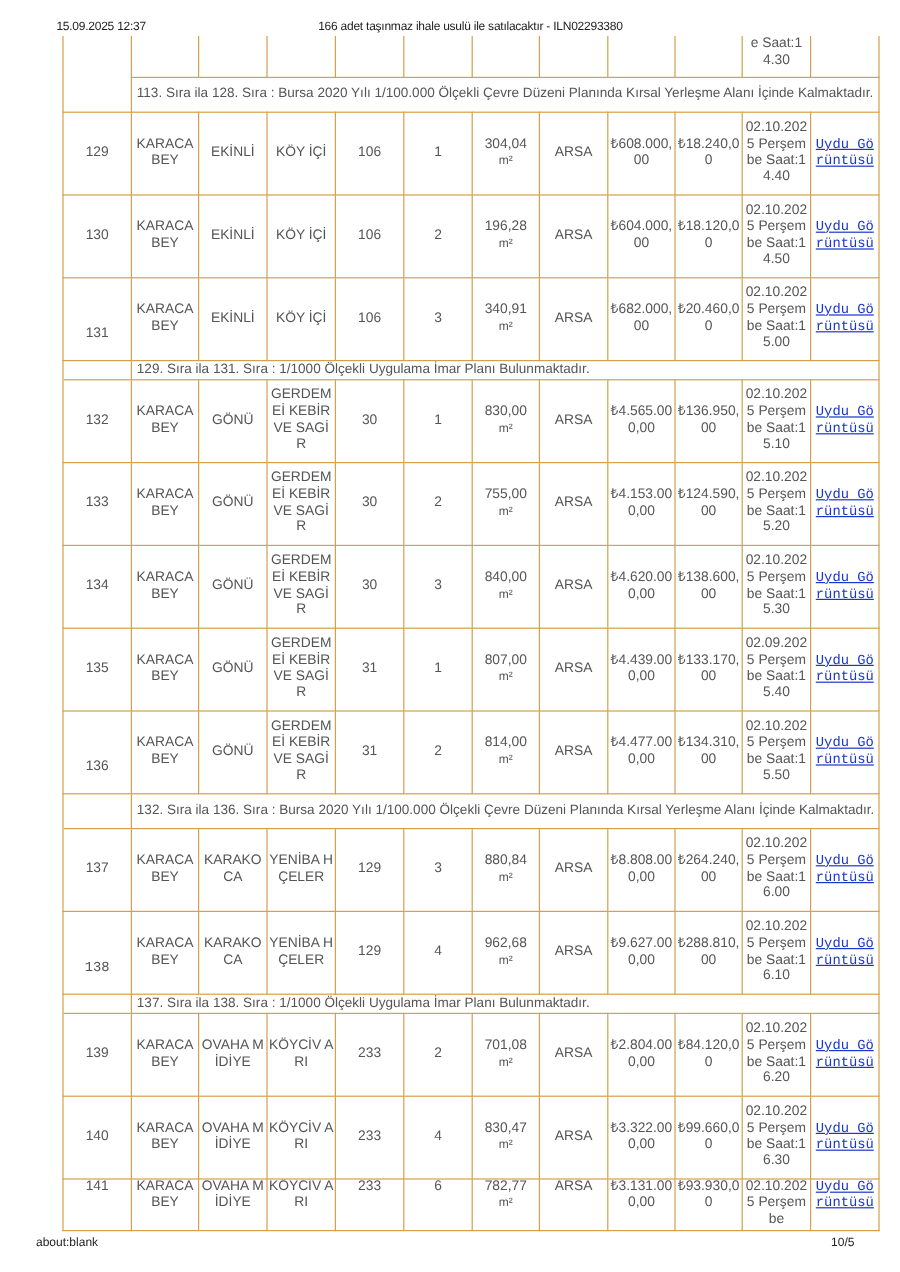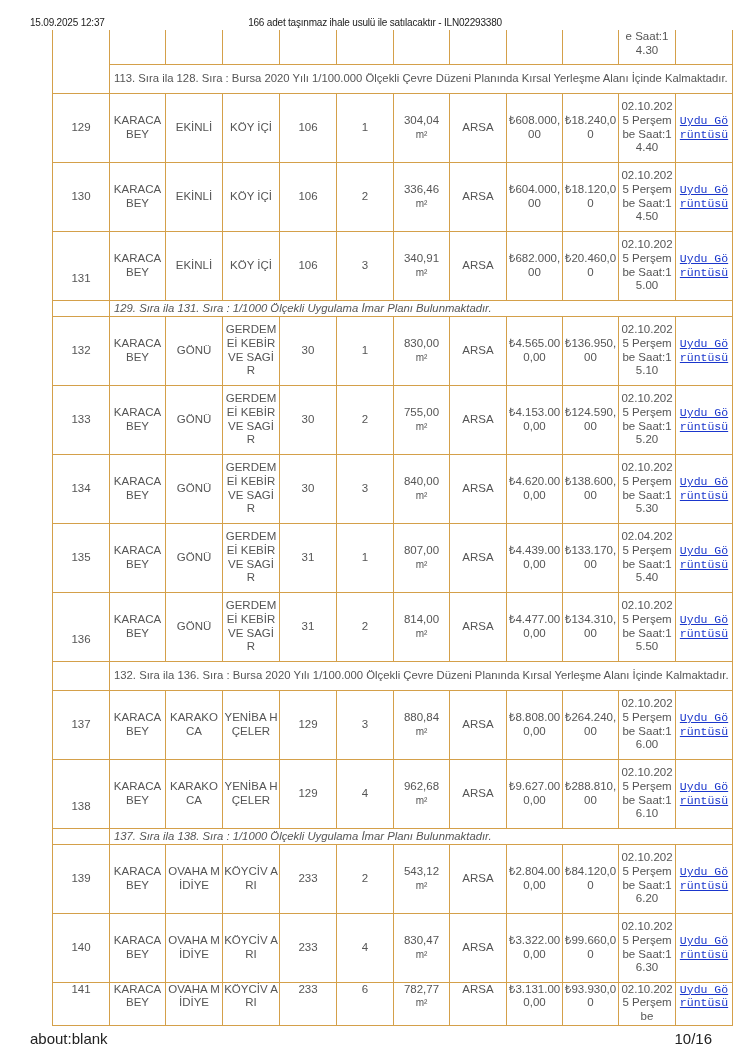--- a/index.html
+++ b/index.html
@@ -1,31 +1,31 @@
 <!DOCTYPE html>
 <html><head>
 <meta charset="utf-8">
 <style>
   html, body { margin: 0; padding: 0; background: #ffffff; }
   body { width: 750px; height: 1060px; position: relative; overflow: hidden;
          font-family: "Liberation Sans", sans-serif; color: #555555; }
-  .hdr { position: absolute; top: 17px; font-size: 10px; color: #222; letter-spacing: -0.2px; }
+  .hdr { position: absolute; top: 17px; font-size: 10px; color: #222; letter-spacing: -0.2px; margin-left: 17px; }
   .hdr-date { left: 30px; }
   .hdr-title { left: 0; width: 750px; text-align: center; }
-  .ftr { position: absolute; top: 1030px; font-size: 15px; color: #222; }
+  .ftr { position: absolute; top: 1030px; font-size: 10px; color: #222; }
   .ftr-left { left: 30px; }
   .ftr-right { right: 38px; }
 
   table.grid { position: absolute; left: 52px; top: 30px; border-collapse: collapse;
                table-layout: fixed; width: 680px; font-size: 11.5px; }
   table.grid td { border: 1.5px solid #d4a04a; text-align: center; vertical-align: middle;
                   padding: 0 1px; line-height: 13.6px; overflow: hidden; word-break: break-all; }
   table.grid tr.top td { border-top: none; }
   td.note { text-align: left !important; padding-left: 4px !important; font-size: 11.3px; line-height: 13.5px; }
-  td.note.one-line { line-height: 13px; font-style: italic; }
+  td.note.one-line { line-height: 13px; }
   a.sat { color: #1a36cc; text-decoration: underline; display: block; font-family: Liberation Mono, monospace; }
   .va-top { vertical-align: top !important; }
   .last td { border-bottom: none; }
 </style>
 </head>
 <body>
 
 <div class="hdr hdr-date">15.09.2025 12:37</div>
 <div class="hdr hdr-title">166 adet taşınmaz ihale usulü ile satılacaktır - ILN02293380</div>
 
@@ -78,21 +78,21 @@
           <a class="sat" href="#">Uydu Görüntüsü</a>
         </td>
       </tr>
       <tr style="height: 69px;">
         <td>130</td>
         <td>KARACA BEY</td>
         <td>EKİNLİ</td>
         <td>KÖY İÇİ</td>
         <td>106</td>
         <td>2</td>
-        <td><span>336,46</span><br><span style="font-size: 10px;">m²</span></td>
+        <td><span>196,28</span><br><span style="font-size: 10px;">m²</span></td>
         <td>ARSA</td>
         <td>₺604.000,00</td>
         <td>₺18.120,00</td>
         <td>02.10.2025 Perşembe Saat:14.50</td>
         <td>
           <a class="sat" href="#">Uydu Görüntüsü</a>
         </td>
       </tr>
       <tr style="height: 69px;">
         <td style="vertical-align: bottom; padding-bottom: 14px;">131</td>
@@ -166,21 +166,21 @@
         <td>135</td>
         <td>KARACA BEY</td>
         <td>GÖNÜ</td>
         <td>GERDEMEİ KEBİR VE SAGİR</td>
         <td>31</td>
         <td>1</td>
         <td><span>807,00</span><br><span style="font-size: 10px;">m²</span></td>
         <td>ARSA</td>
         <td>₺4.439.000,00</td>
         <td>₺133.170,00</td>
-        <td>02.04.2025 Perşembe Saat:15.40</td>
+        <td>02.09.2025 Perşembe Saat:15.40</td>
         <td>
           <a class="sat" href="#">Uydu Görüntüsü</a>
         </td>
       </tr>
       <tr style="height: 69px;">
         <td style="vertical-align: bottom; padding-bottom: 14px;">136</td>
         <td>KARACA BEY</td>
         <td>GÖNÜ</td>
         <td>GERDEMEİ KEBİR VE SAGİR</td>
         <td>31</td>
@@ -208,21 +208,21 @@
         <td><span>880,84</span><br><span style="font-size: 10px;">m²</span></td>
         <td>ARSA</td>
         <td>₺8.808.000,00</td>
         <td>₺264.240,00</td>
         <td>02.10.2025 Perşembe Saat:16.00</td>
         <td>
           <a class="sat" href="#">Uydu Görüntüsü</a>
         </td>
       </tr>
       <tr style="height: 69px;">
-        <td style="vertical-align: bottom; padding-bottom: 14px;">138</td>
+        <td style="vertical-align: bottom; padding-bottom: 14px; font-family: Liberation Mono, monospace;">138</td>
         <td>KARACA BEY</td>
         <td>KARAKO CA</td>
         <td>YENİBA HÇELER</td>
         <td>129</td>
         <td>4</td>
         <td><span>962,68</span><br><span style="font-size: 10px;">m²</span></td>
         <td>ARSA</td>
         <td>₺9.627.000,00</td>
         <td>₺288.810,00</td>
         <td>02.10.2025 Perşembe Saat:16.10</td>
@@ -234,21 +234,21 @@
         <td style="border-top: none; border-bottom: none;"></td>
         <td colspan="11" class="note one-line">137. Sıra ila 138. Sıra : 1/1000 Ölçekli Uygulama İmar Planı Bulunmaktadır.</td>
       </tr>
       <tr style="height: 69px;">
         <td>139</td>
         <td>KARACA BEY</td>
         <td>OVAHA MİDİYE</td>
         <td>KÖYCİV ARI</td>
         <td>233</td>
         <td>2</td>
-        <td><span>543,12</span><br><span style="font-size: 10px;">m²</span></td>
+        <td><span>701,08</span><br><span style="font-size: 10px;">m²</span></td>
         <td>ARSA</td>
         <td>₺2.804.000,00</td>
         <td>₺84.120,00</td>
         <td>02.10.2025 Perşembe Saat:16.20</td>
         <td>
           <a class="sat" href="#">Uydu Görüntüsü</a>
         </td>
       </tr>
       <tr style="height: 69px;">
         <td>140</td>
@@ -279,13 +279,13 @@
         <td class="va-top">₺93.930,00</td>
         <td class="va-top">02.10.2025 Perşembe</td>
         <td class="va-top">
           <a class="sat" href="#">Uydu Görüntüsü</a>
         </td>
       </tr>
     </tbody>
 </table>
 
 <div class="ftr ftr-left">about:blank</div>
-<div class="ftr ftr-right">10/16</div>
+<div class="ftr ftr-right">10/5</div>
 
 </body></html>

